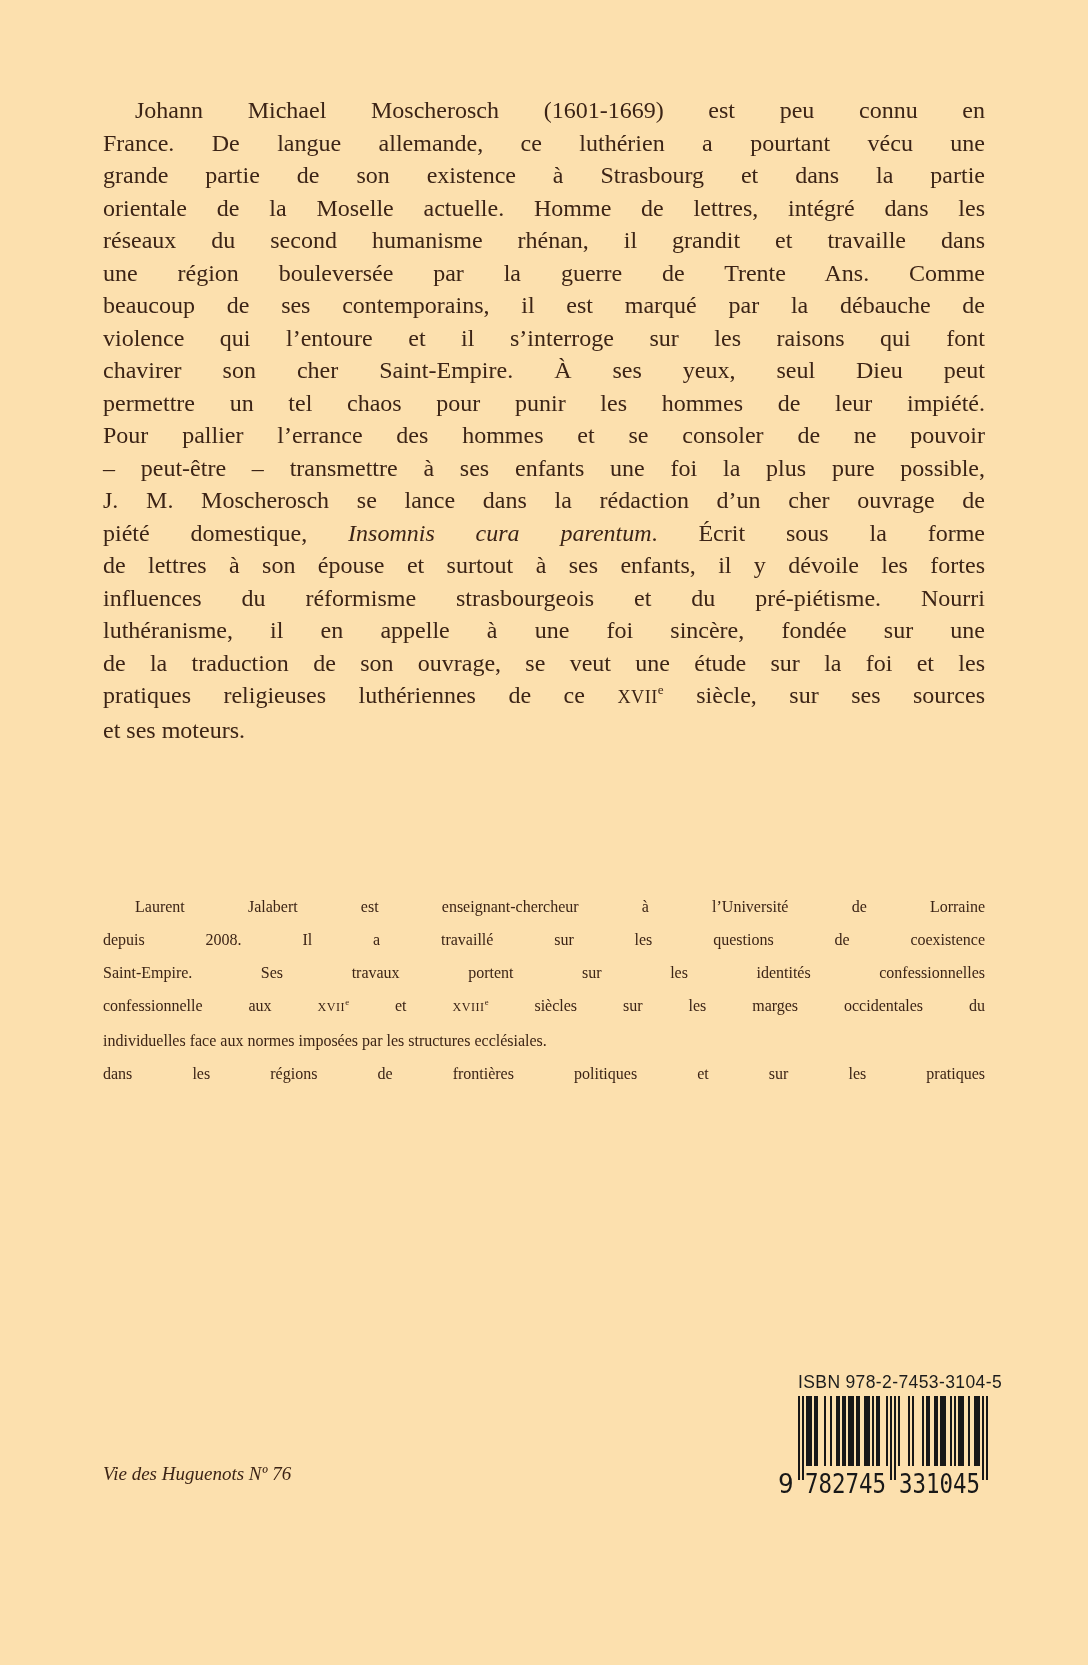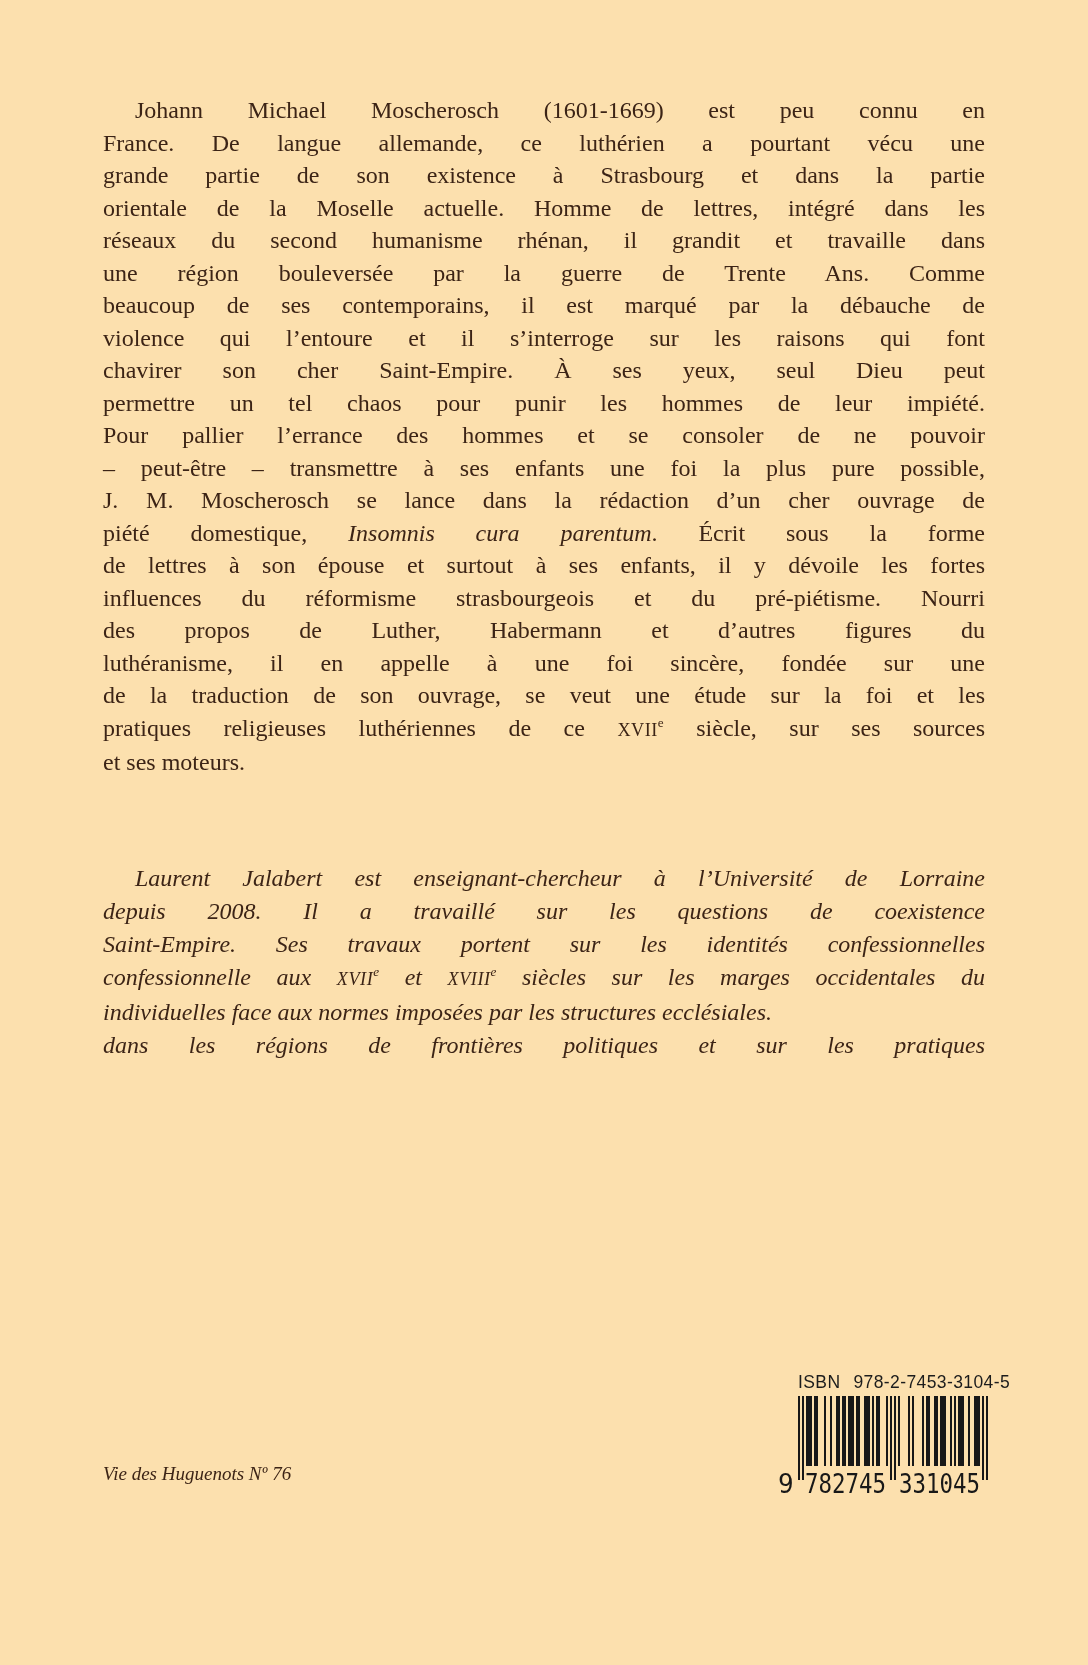--- a/index.html
+++ b/index.html
@@ -17,22 +17,22 @@
     font-family:"Liberation Serif", serif;
     overflow:hidden;
     margin:0 auto;
     padding-left:8px;
   }
   .synopsis{
     position:absolute;left:103px;top:94px;width:882px;
     font-size:24px;line-height:32.5px;
   }
   .bio{
-    position:absolute;left:103px;top:862px;width:882px;
-    font-size:24px;line-height:33px;font-style:italic;
+    position:absolute;left:103px;top:890px;width:882px;
+    font-size:16px;line-height:33px;
   }
   .line{
     text-align:justify;
     text-align-last:justify;
     text-justify:inter-word;
     white-space:normal;
   }
   .line.last{text-align-last:left;}
   .line.indent{text-indent:32px;}
   .it{font-style:italic;}
@@ -44,21 +44,21 @@
   }
   .isbn-block{
     position:absolute;left:776px;top:1372px;width:220px;
     color:var(--black);
   }
   .isbn-line{
     font-family:"Liberation Sans", sans-serif;
     font-size:17.5px;letter-spacing:0.4px;
     color:#1c1c1c;
     padding-left:22px;
-    display:flex;gap:13px;
+    display:flex;gap:5px;
     white-space:nowrap;
   }
   .barcode-svg{display:block;margin-top:3px;}
 </style>
 </head>
 <body>
 
 <div class="cover">
 
   <div class="synopsis">
@@ -71,21 +71,20 @@
     <div class="line">beaucoup de ses contemporains, il est marqué par la débauche de</div>
     <div class="line">violence qui l’entoure et il s’interroge sur les raisons qui font</div>
     <div class="line">chavirer son cher Saint-Empire. À ses yeux, seul Dieu peut</div>
     <div class="line">permettre un tel chaos pour punir les hommes de leur impiété.</div>
     <div class="line">Pour pallier l’errance des hommes et se consoler de ne pouvoir</div>
     <div class="line">– peut-être – transmettre à ses enfants une foi la plus pure possible,</div>
     <div class="line">J. M. Moscherosch se lance dans la rédaction d’un cher ouvrage de</div>
     <div class="line"><span>piété domestique, </span><span class="it">Insomnis cura parentum</span><span>. Écrit sous la forme</span></div>
     <div class="line">de lettres à son épouse et surtout à ses enfants, il y dévoile les fortes</div>
     <div class="line">influences du réformisme strasbourgeois et du pré-piétisme. Nourri</div>
-    <div class="line">des propos de Luther, Habermann et d’autres figures du</div>
     <div class="line">luthéranisme, il en appelle à une foi sincère, fondée sur une</div>
     <div class="line">de la traduction de son ouvrage, se veut une étude sur la foi et les</div>
     <div class="line"><span>pratiques religieuses luthériennes de ce </span><span class="sc">xvii</span><span class="sup">e</span><span> siècle, sur ses sources</span></div>
     <div class="line last">et ses moteurs.</div>
   </div>
 
   <div class="bio">
     <div class="line indent">Laurent Jalabert est enseignant-chercheur à l’Université de Lorraine</div>
     <div class="line">depuis 2008. Il a travaillé sur les questions de coexistence</div>
     <div class="line">Saint-Empire. Ses travaux portent sur les identités confessionnelles</div>

